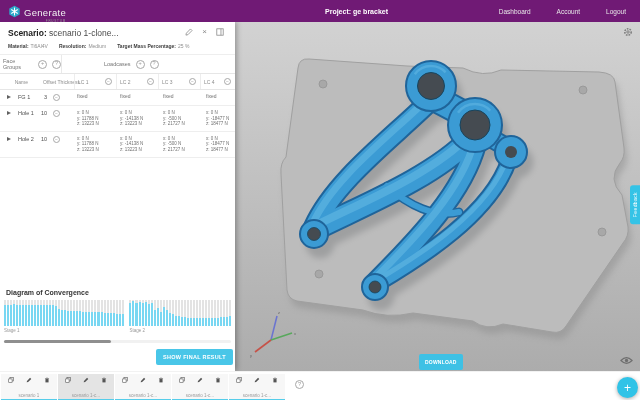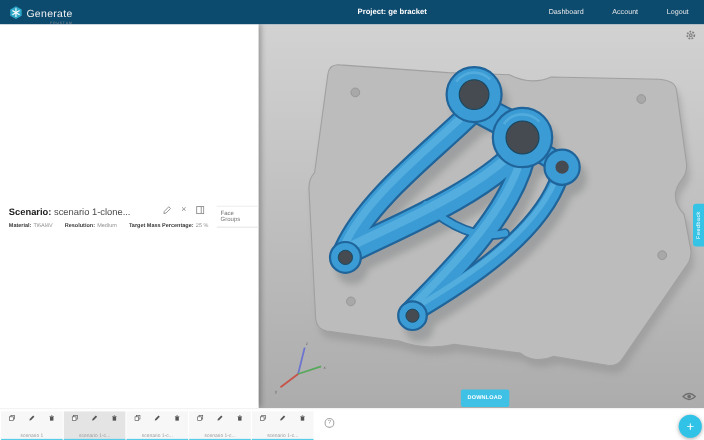--- a/index.html
+++ b/index.html
@@ -1,35 +1,35 @@
 <!DOCTYPE html>
 <html><head>
 <meta charset="utf-8">
 <style>
   html,body{margin:0;padding:0;}
   body{width:640px;height:400px;overflow:hidden;font-family:"Liberation Sans",sans-serif;background:#fff;
        -webkit-user-select:none;user-select:none;}
   .app{width:640px;height:400px;display:flex;flex-direction:column;position:relative;}
 
   
-  .topbar{height:22px;background:#0c4a6e;display:flex;align-items:center;color:#fff;position:relative;flex:0 0 auto;z-index:5;}
+  .topbar{height:22px;background:#701a75;display:flex;align-items:center;color:#fff;position:relative;flex:0 0 auto;z-index:5;}
   .logo{display:flex;align-items:center;gap:3px;padding-left:8px;cursor:pointer;}
   .logo-text-wrap{position:relative;line-height:1;}
   .logo-main{font-size:9.5px;color:#f2f2f2;letter-spacing:.3px;}
   .logo-sub{position:absolute;right:0;bottom:-4px;font-size:3px;color:#9a9a9a;letter-spacing:.8px;}
   .project{position:absolute;left:325px;font-size:7px;font-weight:bold;color:#fff;white-space:nowrap;}
   .nav{margin-left:auto;display:flex;gap:26px;padding-right:14px;font-size:6.5px;color:#e8e8e8;}
   .nav span{cursor:pointer;white-space:nowrap;}
 
   
   .main{flex:1 1 auto;display:flex;height:350px;position:relative;}
 
   
   .panel{width:235px;flex:0 0 235px;background:#fff;box-shadow:2px 0 5px rgba(0,0,0,.28);z-index:3;
-         display:flex;flex-direction:row;overflow:hidden;align-items:center;}
+         display:flex;flex-direction:column;overflow:hidden;}
   .panel-header{padding:6px 8px 5px;}
   .title-row{display:flex;align-items:flex-start;}
   .panel-title{font-size:8.5px;color:#4a4a4a;white-space:nowrap;}
   .panel-title b{color:#212121;}
   .title-icons{margin-left:auto;display:flex;align-items:center;gap:9px;padding-right:3px;}
   .xicon{font-size:8px;color:#8a8a8a;line-height:1;cursor:pointer;}
   .panel-meta{display:flex;gap:11px;margin-top:5px;font-size:5px;white-space:nowrap;}
   .meta-item b{color:#3c3c3c;}
   .meta-val{color:#8f8f8f;margin-left:2px;}
 

